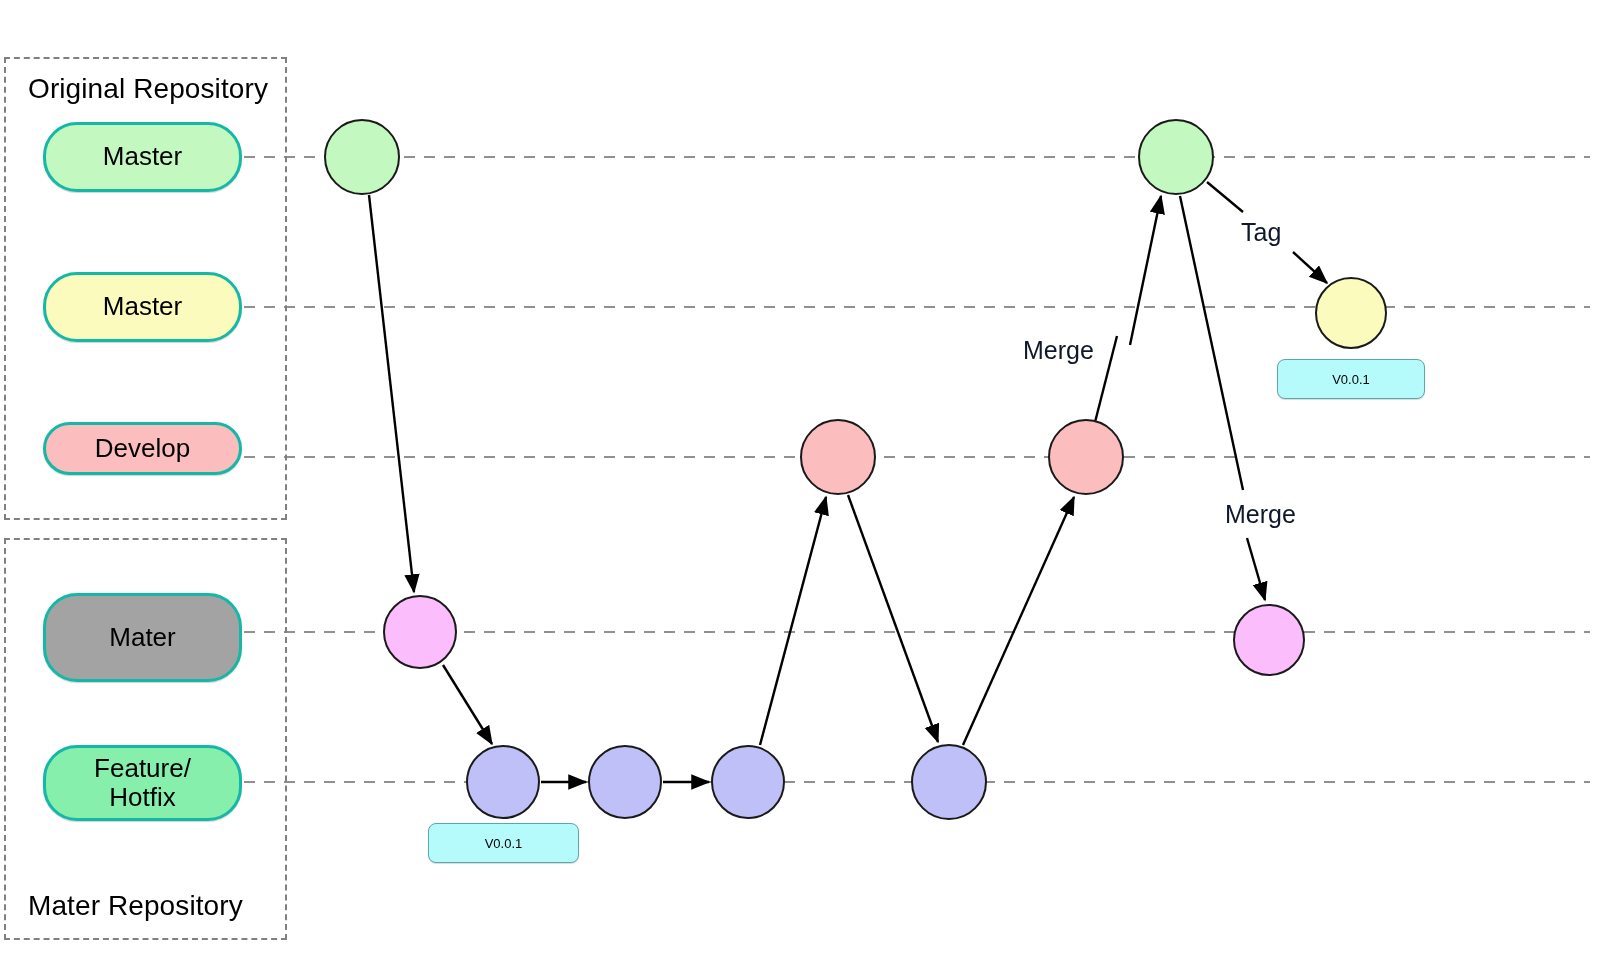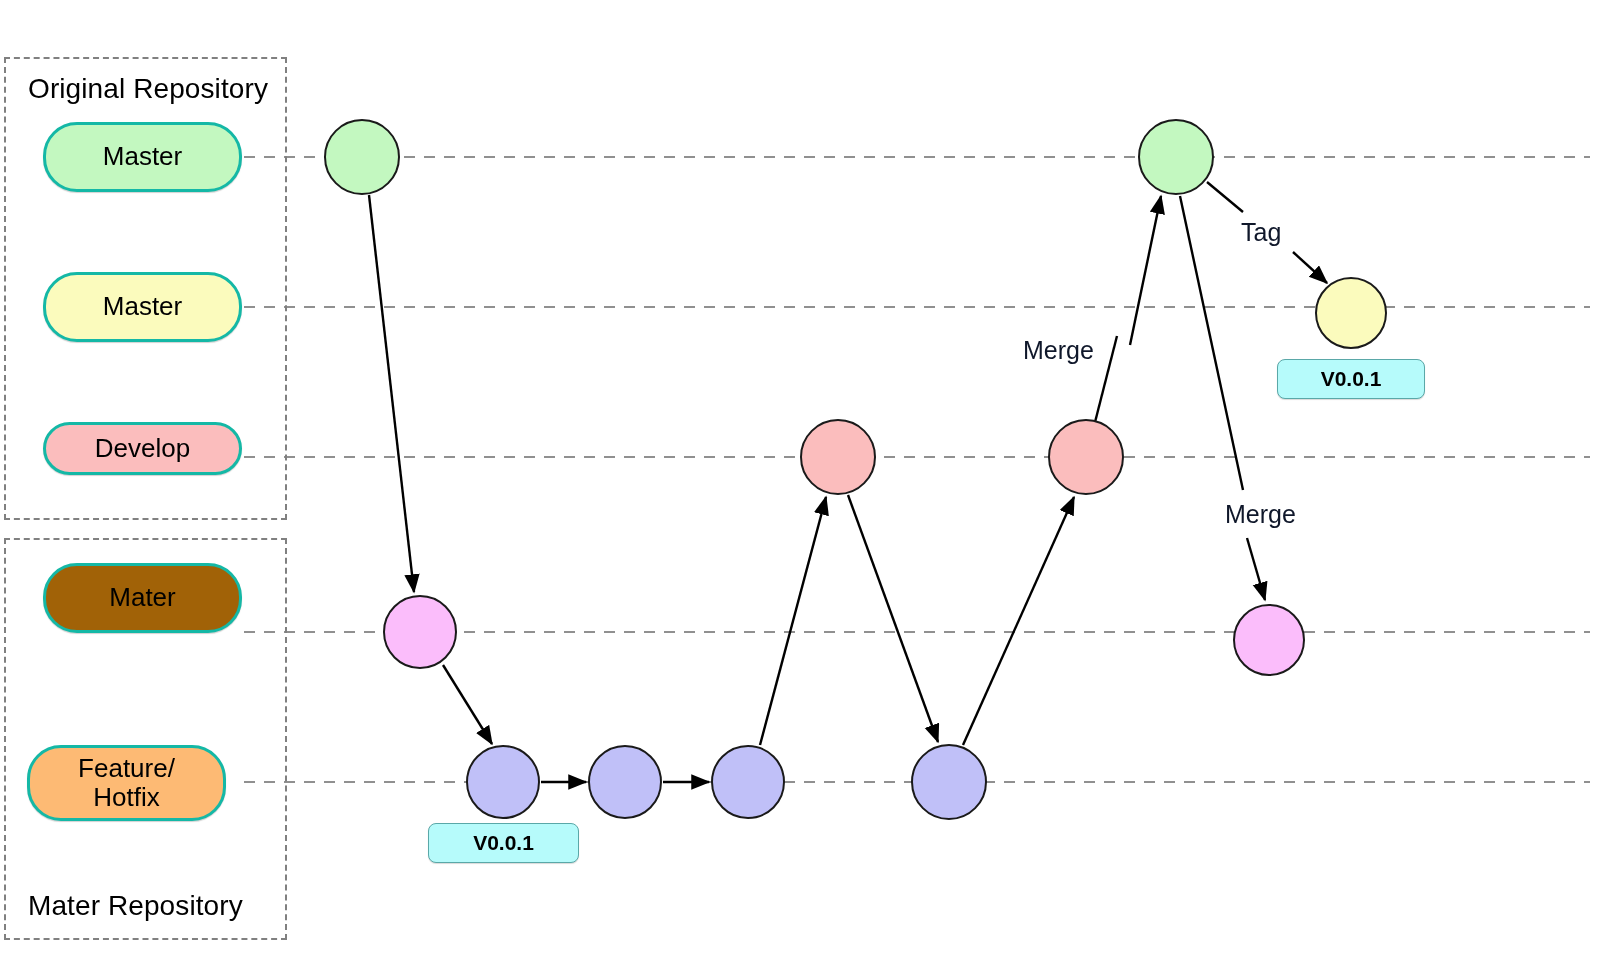--- a/index.html
+++ b/index.html
@@ -70,24 +70,23 @@
   
   .version-tag {
     position: absolute;
     box-sizing: border-box;
     border: 1px solid #5aa8a8;
     border-radius: 8px;
     background: #b6fbfb;
     display: flex;
     align-items: center;
     justify-content: center;
-    font-size: 21px;
+    font-size: 13px;
     color: #000000;
     box-shadow: 0 1px 1px rgba(0,0,0,0.15);
-    font-weight: bold;
   }
 
   
   .edge-label {
     position: absolute;
     font-size: 25px;
     color: #0f172a;
     white-space: nowrap;
     background: #ffffff;
     padding: 0 3px;
@@ -138,24 +137,24 @@
   <div id="branches-layer">
       <div class="branch-pill" style="left: 43px; top: 122px; width: 199px; height: 70px; background: rgb(195, 248, 192);">
         <span>Master</span>
       </div>
       <div class="branch-pill" style="left: 43px; top: 272px; width: 199px; height: 70px; background: rgb(251, 251, 189);">
         <span>Master</span>
       </div>
       <div class="branch-pill" style="left: 43px; top: 422px; width: 199px; height: 53px; background: rgb(251, 189, 189);">
         <span>Develop</span>
       </div>
-      <div class="branch-pill" style="left: 43px; top: 563px; width: 199px; height: 70px; background: #a16207;">
+      <div class="branch-pill" style="left: 43px; top: 593px; width: 199px; height: 89px; background: #a3a3a3;">
         <span>Mater</span>
       </div>
-      <div class="branch-pill" style="left: 27px; top: 745px; width: 199px; height: 76px; background: #fdba74;">
+      <div class="branch-pill" style="left: 43px; top: 745px; width: 199px; height: 76px; background: #86efac;">
         <span>Feature/<br>Hotfix</span>
       </div>
     </div>
 
   <div id="nodes-layer">
       <div class="commit-node" style="left: 324px; top: 119px; width: 76px; height: 76px; background: rgb(195, 248, 192); border-color: rgb(26, 26, 26);"></div>
       <div class="commit-node" style="left: 383px; top: 595px; width: 74px; height: 74px; background: rgb(251, 189, 251); border-color: rgb(26, 26, 26);"></div>
       <div class="commit-node" style="left: 466px; top: 745px; width: 74px; height: 74px; background: rgb(192, 192, 248); border-color: rgb(26, 26, 26);"></div>
       <div class="commit-node" style="left: 588px; top: 745px; width: 74px; height: 74px; background: rgb(192, 192, 248); border-color: rgb(26, 26, 26);"></div>
       <div class="commit-node" style="left: 711px; top: 745px; width: 74px; height: 74px; background: rgb(192, 192, 248); border-color: rgb(26, 26, 26);"></div>

